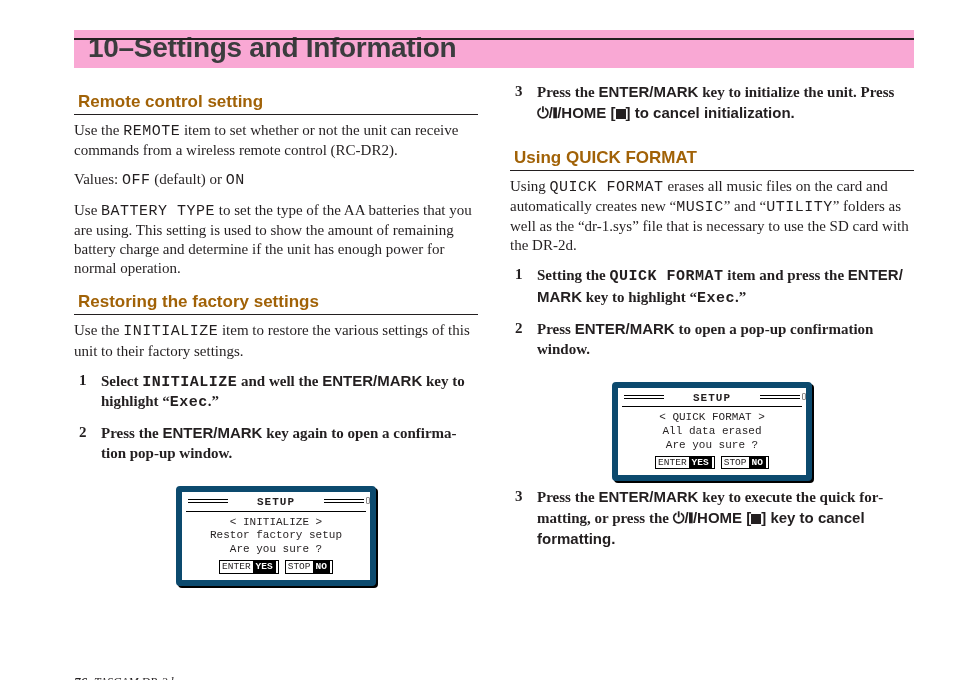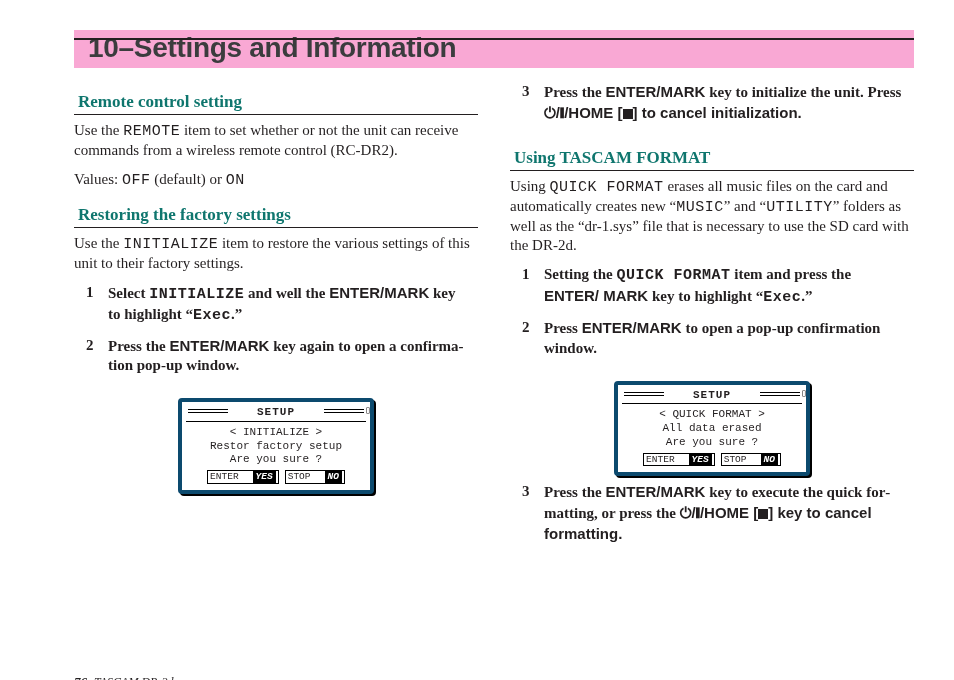--- a/index.html
+++ b/index.html
@@ -42,36 +42,36 @@
   }
 
   .cols {
     display: flex;
     gap: 32px;
     margin-top: 10px;
   }
   .col { flex: 1 1 0; min-width: 0; }
 
   h2.sect {
-    font-family: Liberation Serif, serif;
+    font-family: Liberation Sans, sans-serif;
     font-weight: 700;
     font-size: 17px;
-    color: #0f766e;
+    color: #a16207;
     border-bottom: 1px solid #231f20;
     margin: 14px 0 6px;
     padding: 0 4px 2px;
   }
   p {
     margin: 4px 0 10px;
     font-size: 15px;
     line-height: 1.28;
   }
   ol.steps {
     list-style: none;
-    margin: 6px 12px 0;
+    margin: 6px 5px 0;
     padding: 0;
     counter-reset: step;
   }
   ol.steps > li {
     counter-increment: step;
     position: relative;
     padding: 0 0 10px 22px;
     font-size: 15px;
     line-height: 1.32;
     font-weight: 700;
@@ -94,21 +94,21 @@
     text-align: right;
   }
   .figure {
     display: flex;
     justify-content: center;
     margin: 12px 0 6px;
   }
   .screen {
     width: 180px;
     padding: 4px;
-    border: 4px solid #0c4a6e;
+    border: 6px solid #0c4a6e;
     border-radius: 4px;
     box-shadow: 2px 2px 0 #000;
     background: #fff;
     font-family: "Courier New", Courier, monospace;
     font-size: 11px;
     line-height: 1.25;
     text-align: center;
   }
   .screen .titlebar {
     border-bottom: 1px solid #000;
@@ -141,28 +141,27 @@
     justify-content: center;
     gap: 6px;
     margin-top: 3px;
     font-size: 9.5px;
   }
   .screen .pillbtn {
     border: 1px solid #000;
     padding: 0 2px;
     display: inline-flex;
     align-items: center;
-    gap: 14px;
+    gap: 2px;
   }
   .screen .pillbtn .inv {
     background: #000;
     color: #fff;
     padding: 0 3px;
     font-weight: 700;
-    font-style: italic;
   }
   .icon-power {
     display: inline-block;
     font-family: Arial, sans-serif;
     font-weight: 700;
   }
   .icon-stop {
     display: inline-block;
     width: 10px;
     height: 10px;
@@ -197,20 +196,23 @@
     <div class="col">
 
       <h2 class="sect">Remote control setting</h2>
       <p>
         <span>Use the </span><span class="lcd">REMOTE</span><span> item to set whether or not the unit can receive commands from a wireless remote control (RC-DR2).</span>
       </p>
       <p>
         <span>Values: </span><span class="lcd">OFF</span><span> (default) or </span><span class="lcd">ON</span>
       </p>
 
+      <p>
+        <span>Use </span><span class="lcd">BATTERY TYPE</span><span> to set the type of the AA batteries that you are using. This setting is used to show the amount of remaining battery charge and determine if the unit has enough power for normal operation.</span>
+      </p>
 
       <h2 class="sect">Restoring the factory settings</h2>
       <p>
         <span>Use the </span><span class="lcd">INITIALIZE</span><span> item to restore the various settings of this unit to their factory settings.</span>
       </p>
 
       <ol class="steps">
         <li>
           <span>Select </span><span class="lcd">INITIALIZE</span><span> and well the </span><span class="key">ENTER/MARK</span><span> key to highlight “</span><span class="lcd">Exec</span><span>.”</span>
         </li>
@@ -246,21 +248,21 @@
     </div>
 
     <div class="col">
 
       <ol class="steps" style="counter-reset: step 2; margin-top:4px">
         <li>
           <span>Press the </span><span class="key">ENTER/MARK</span><span> key to initialize the unit. Press </span><span class="icon-power">⏻/❙</span><span class="key">/HOME [</span><span class="icon-stop"></span><span class="key">] to cancel initialization.</span>
         </li>
       </ol>
 
-      <h2 class="sect">Using TASCAM FORMAT</h2>
+      <h2 class="sect">Using QUICK FORMAT</h2>
       <p>
         <span>Using </span><span class="lcd">QUICK FORMAT</span><span> erases all music files on the card and automatically creates new “</span><span class="lcd">MUSIC</span><span>” and “</span><span class="lcd">UTILITY</span><span>” folders as well as the “dr-1.sys” file that is necessary to use the SD card with the DR-2d.</span>
       </p>
 
       <ol class="steps">
         <li>
           <span>Setting the </span><span class="lcd">QUICK FORMAT</span><span> item and press the </span><span class="key">ENTER/ MARK</span><span> key to highlight “</span><span class="lcd">Exec</span><span>.”</span>
         </li>
         <li>
           <span>Press </span><span class="key">ENTER/MARK</span><span> to open a pop-up confirmation window.</span>

